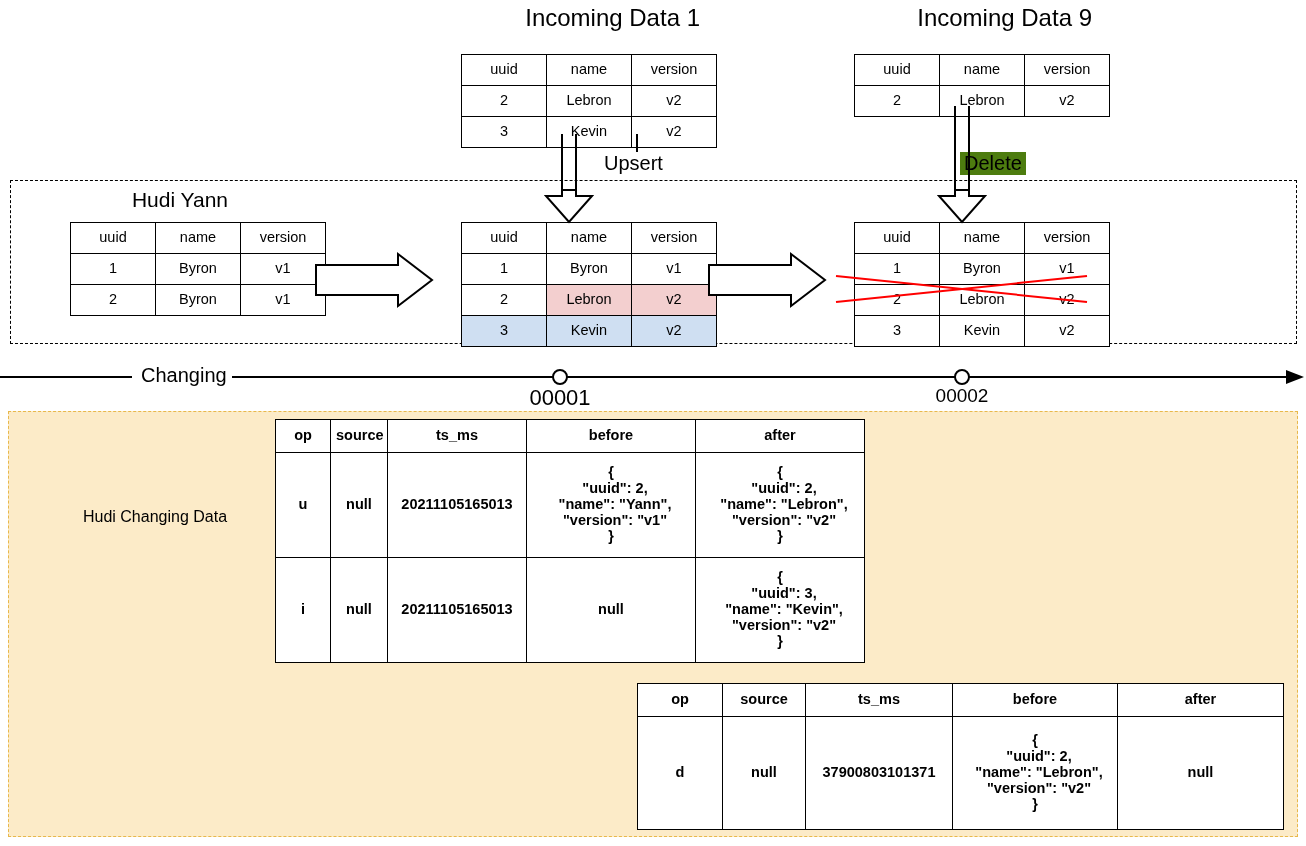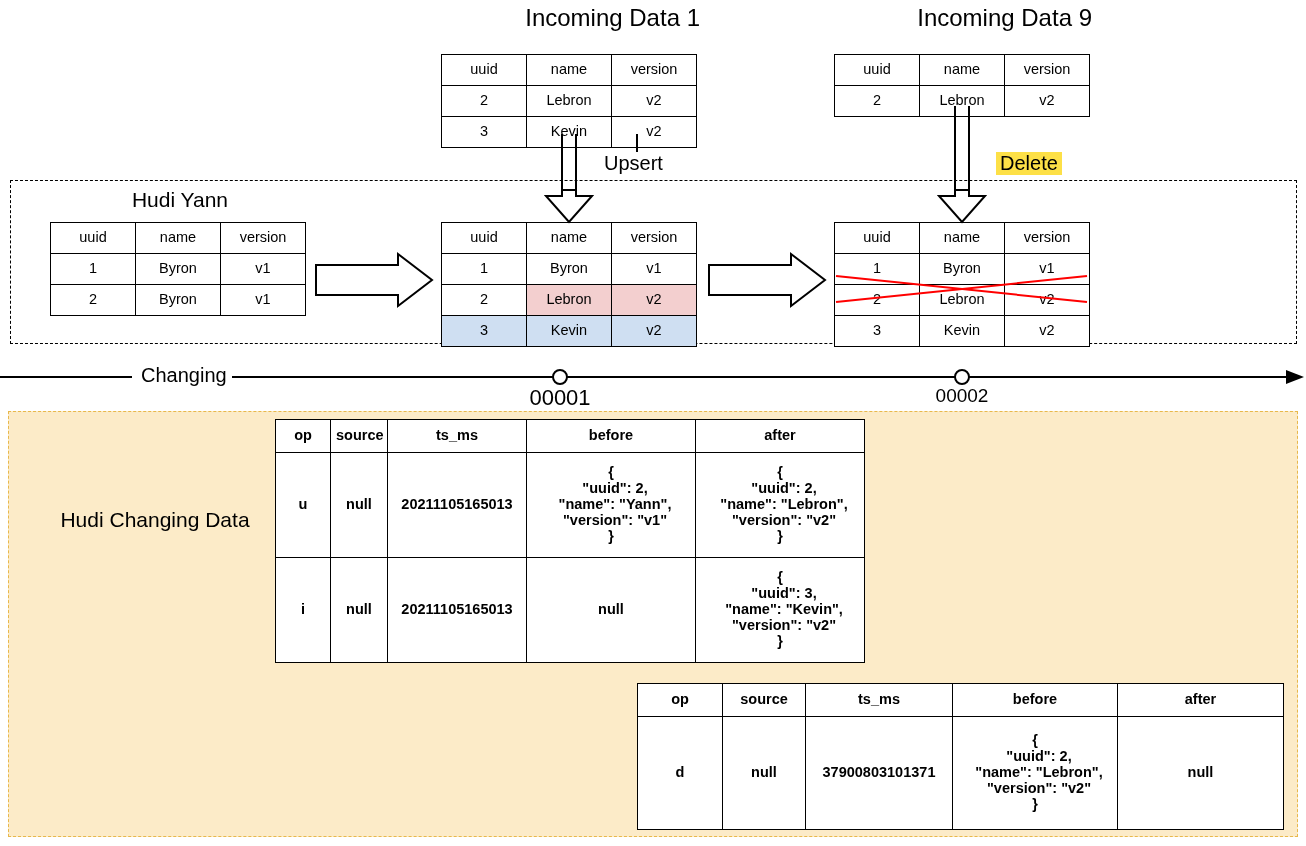--- a/index.html
+++ b/index.html
@@ -12,20 +12,21 @@
     overflow:hidden;
   }
   .abs{position:absolute;}
 
   
   table.dtable{
     border-collapse:collapse;
     background:#fff;
     font-size:14.5px;
     table-layout:fixed;
+    margin-left:20px;
   }
   table.dtable th, table.dtable td{
     border:1.3px solid #000;
     text-align:center;
     vertical-align:middle;
     font-weight:normal;
     padding:2px 4px;
     height:26px;
     line-height:1.1;
     background:#fff;
@@ -247,29 +248,29 @@
       <tr>
         <td>3</td>
         <td>Kevin</td>
         <td>v2</td>
       </tr>
     </tbody>
   </table>
 </div>
 
 <div class="abs label" style="left:600px;top:152px;background:#fff;padding:0 4px;">Upsert</div>
-<div class="abs label" style="left:996px;top:152px;background:#fde047;padding:0 4px;">Delete</div>
+<div class="abs label" style="left:960px;top:152px;background:#4d7c0f;padding:0 4px;">Delete</div>
 
 <div class="abs label" style="left:135px;top:364px;background:#fff;padding:0 6px;">Changing</div>
 <div class="abs" style="left:500px;top:385px;width:120px;text-align:center;font-size:22px;">00001</div>
 <div class="abs" style="left:902px;top:385px;width:120px;text-align:center;font-size:19px;">00002</div>
 
 <div class="abs changebox" style="left:8px;top:411px;width:1290px;height:426px;"></div>
 
-<div class="abs" style="left:40px;top:508px;width:230px;text-align:center;font-size:21px;">Hudi Changing Data</div>
+<div class="abs" style="left:40px;top:508px;width:230px;text-align:center;font-size:16px;">Hudi Changing Data</div>
 
 <div class="abs" style="left:275px;top:419px;">
   <table class="ctable" style="width:589px;">
     <colgroup>
       <col style="width:55px">
         <col style="width:57px">
         <col style="width:139px">
       <col style="width:169px">
         <col style="width:169px">
     </colgroup>

